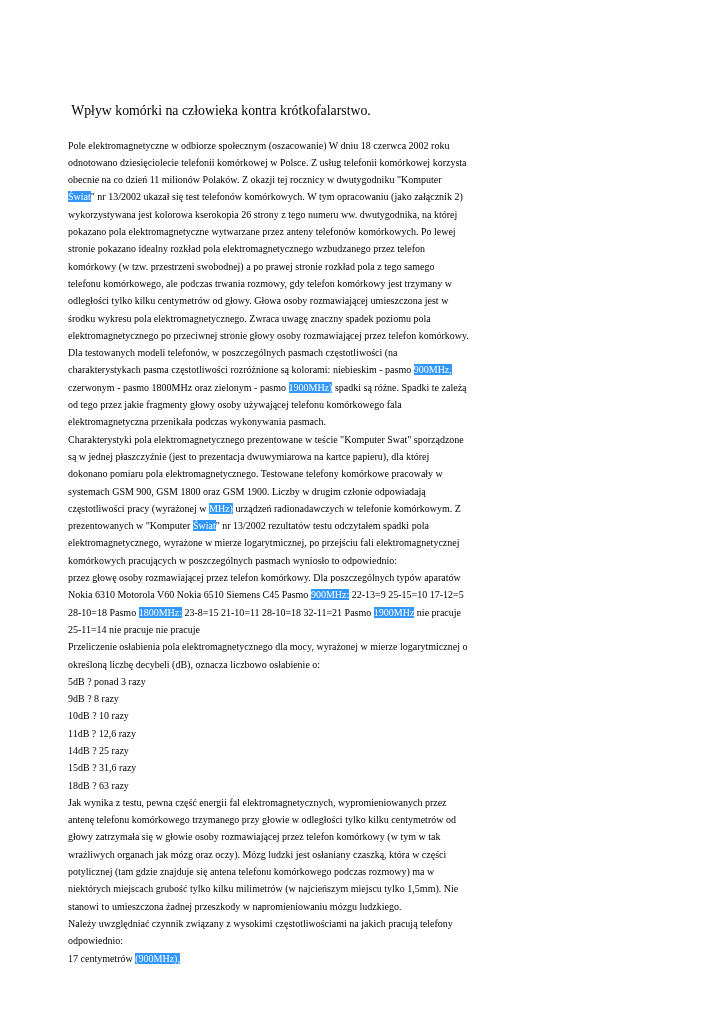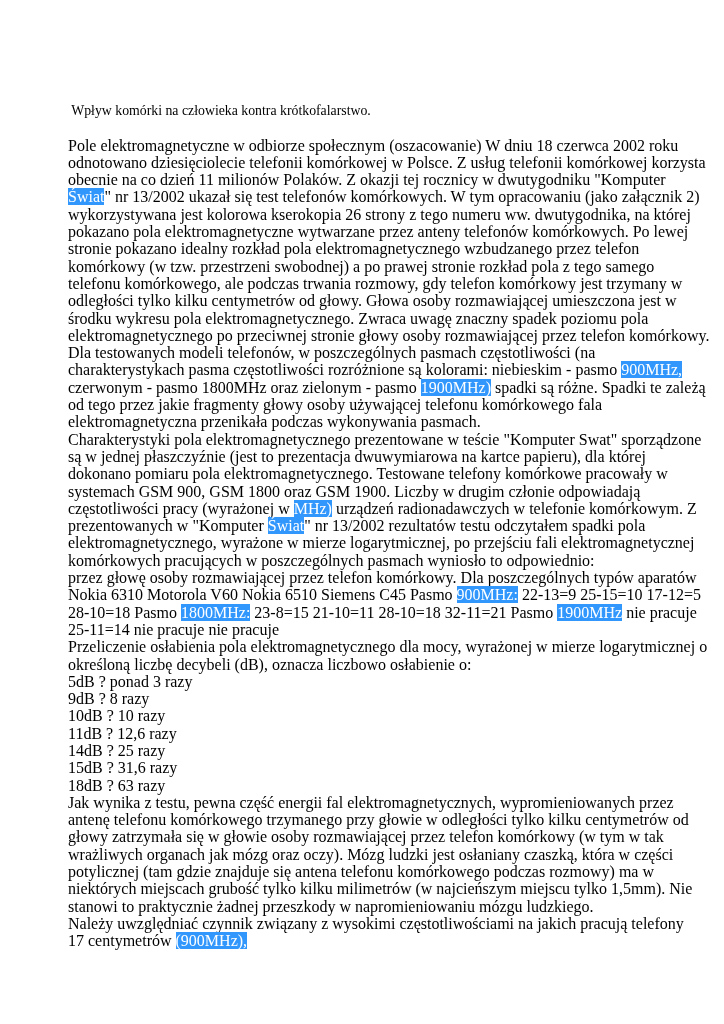--- a/index.html
+++ b/index.html
@@ -24,21 +24,21 @@
   }
   .title {
     font-size: 13.8px;
     line-height: 17.3px;
     white-space: pre;
   }
   .doc-body {
     margin-top: 17.3px;
   }
   .line {
-    font-size: 16px;
+    font-size: 10px;
     line-height: 17.3px;
     white-space: pre;
   }
   .hl {
     background: var(--hl-bg, #3297fd);
     color: var(--hl-fg, #ffffff);
   }
 </style>
 </head>
 <body>
@@ -83,17 +83,18 @@
       <div class="line"><span>11dB ? 12,6 razy</span></div>
       <div class="line"><span>14dB ? 25 razy</span></div>
       <div class="line"><span>15dB ? 31,6 razy</span></div>
       <div class="line"><span>18dB ? 63 razy</span></div>
       <div class="line"><span>Jak wynika z testu, pewna część energii fal elektromagnetycznych, wypromieniowanych przez</span></div>
       <div class="line"><span>antenę telefonu komórkowego trzymanego przy głowie w odległości tylko kilku centymetrów od</span></div>
       <div class="line"><span>głowy zatrzymała się w głowie osoby rozmawiającej przez telefon komórkowy (w tym w tak</span></div>
       <div class="line"><span>wrażliwych organach jak mózg oraz oczy). Mózg ludzki jest osłaniany czaszką, która w części</span></div>
       <div class="line"><span>potylicznej (tam gdzie znajduje się antena telefonu komórkowego podczas rozmowy) ma w</span></div>
       <div class="line"><span>niektórych miejscach grubość tylko kilku milimetrów (w najcieńszym miejscu tylko 1,5mm). Nie</span></div>
-      <div class="line"><span>stanowi to praktycznie żadnej przeszkody w napromieniowaniu mózgu ludzkiego.</span></div>
+      <div class="line"><span>stanowi to umieszczona żadnej przeszkody w napromieniowaniu mózgu ludzkiego.</span></div>
       <div class="line"><span>Należy uwzględniać czynnik związany z wysokimi częstotliwościami na jakich pracują telefony</span></div>
+      <div class="line"><span>odpowiednio:</span></div>
       <div class="line"><span>17 centymetrów </span><span class="hl">(900MHz),</span></div>
     </div>
 </div>
 
 </body></html>

